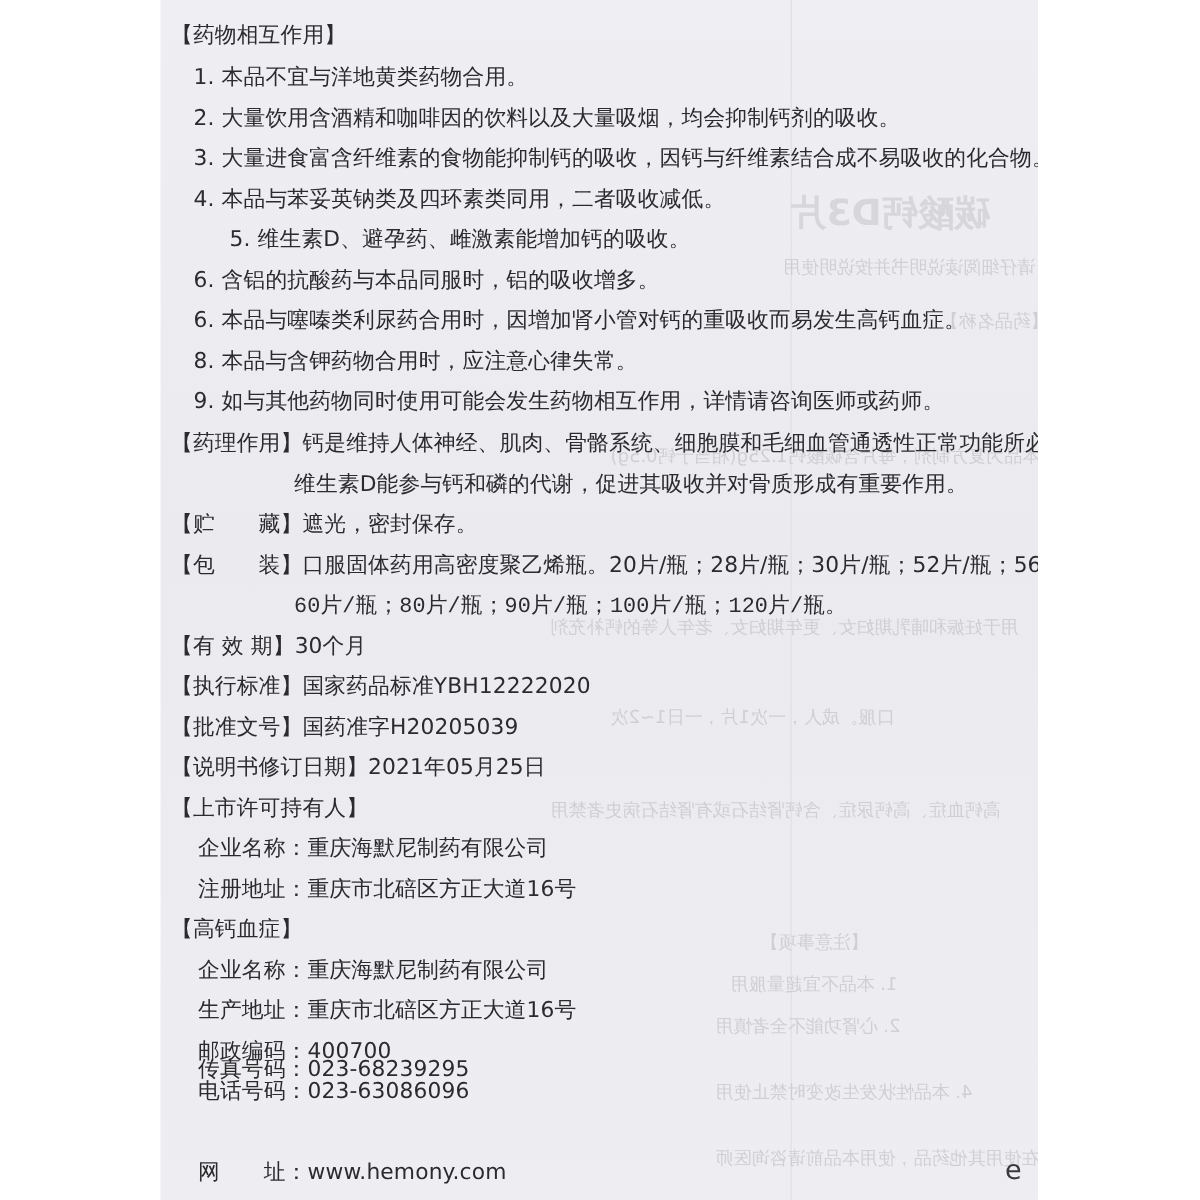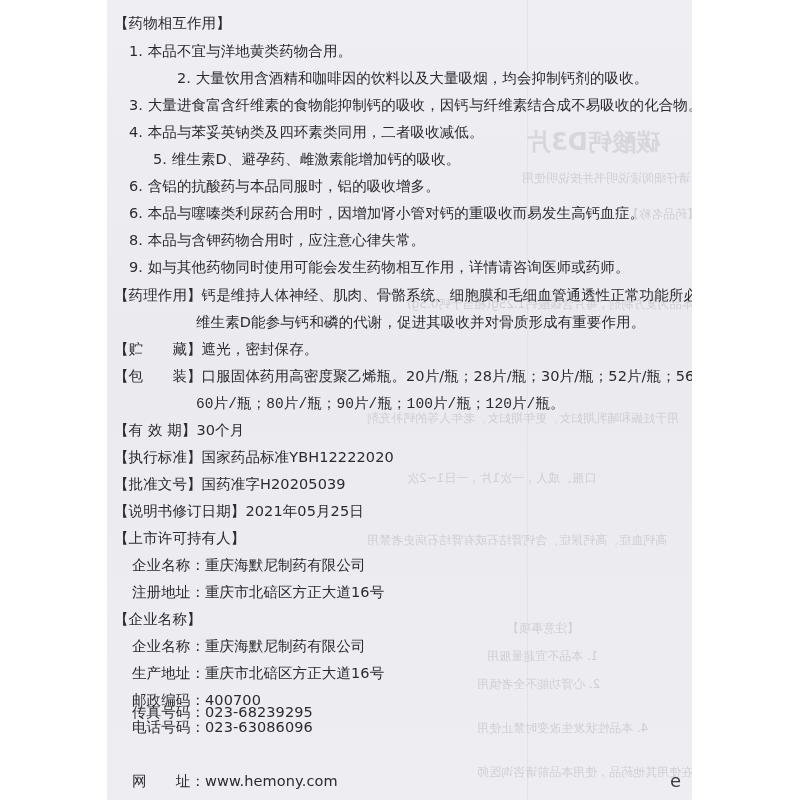--- a/index.html
+++ b/index.html
@@ -37,21 +37,21 @@
   <div class="bleed" style="left:260px;top:532px;">高钙血症、高钙尿症、含钙肾结石或有肾结石病史者禁用</div>
   <div class="bleed" style="left:400px;top:620px;">【注意事项】</div>
   <div class="bleed" style="left:380px;top:648px;">1. 本品不宜超量服用</div>
   <div class="bleed" style="left:370px;top:676px;">2. 心肾功能不全者慎用</div>
   <div class="bleed" style="left:370px;top:720px;">4. 本品性状发生改变时禁止使用</div>
   <div class="bleed" style="left:370px;top:764px;">6. 如正在使用其他药品，使用本品前请咨询医师</div>
 
   <div class="text">
     <div class="line" style="left:7px;top:14px;">【药物相互作用】</div>
     <div class="line" style="left:22px;top:42px;">1. 本品不宜与洋地黄类药物合用。</div>
-    <div class="line" style="left:22px;top:69px;margin-left:48px;">2. 大量饮用含酒精和咖啡因的饮料以及大量吸烟，均会抑制钙剂的吸收。</div>
+    <div class="line" style="left:22px;top:69px;">2. 大量饮用含酒精和咖啡因的饮料以及大量吸烟，均会抑制钙剂的吸收。</div>
     <div class="line" style="left:22px;top:96px;">3. 大量进食富含纤维素的食物能抑制钙的吸收，因钙与纤维素结合成不易吸收的化合物。</div>
     <div class="line" style="left:22px;top:123px;">4. 本品与苯妥英钠类及四环素类同用，二者吸收减低。</div>
     <div class="line" style="left:22px;top:150px;margin-left:24px;">5. 维生素D、避孕药、雌激素能增加钙的吸收。</div>
     <div class="line" style="left:22px;top:177px;">6. 含铝的抗酸药与本品同服时，铝的吸收增多。</div>
     <div class="line" style="left:22px;top:204px;">6. 本品与噻嗪类利尿药合用时，因增加肾小管对钙的重吸收而易发生高钙血症。</div>
     <div class="line" style="left:22px;top:231px;">8. 本品与含钾药物合用时，应注意心律失常。</div>
     <div class="line" style="left:22px;top:258px;">9. 如与其他药物同时使用可能会发生药物相互作用，详情请咨询医师或药师。</div>
 
     <div class="line" style="left:7px;top:286px;">
       <span>【药理作用】</span><span>钙是维持人体神经、肌肉、骨骼系统、细胞膜和毛细血管通透性正常功能所必需。</span>
@@ -77,21 +77,21 @@
       <span>【批准文号】</span><span>国药准字H20205039</span>
     </div>
     <div class="line" style="left:7px;top:502px;">
       <span>【说明书修订日期】</span><span>2021年05月25日</span>
     </div>
 
     <div class="line" style="left:7px;top:529px;font-family:Liberation Mono, monospace;">【上市许可持有人】</div>
     <div class="line" style="left:25px;top:556px;">企业名称：重庆海默尼制药有限公司</div>
     <div class="line" style="left:25px;top:583px;">注册地址：重庆市北碚区方正大道16号</div>
 
-    <div class="line" style="left:7px;top:610px;">【企业名称】</div>
+    <div class="line" style="left:7px;top:610px;">【高钙血症】</div>
     <div class="line" style="left:25px;top:637px;">企业名称：重庆海默尼制药有限公司</div>
     <div class="line" style="left:25px;top:664px;">生产地址：重庆市北碚区方正大道16号</div>
     <div class="line" style="left:25px;top:691px;">邮政编码：400700</div>
     <div class="line" style="left:25px;top:718px;">电话号码：023-63086096</div>
     <div class="line" style="left:25px;top:703px;">传真号码：023-68239295</div>
     <div class="line" style="left:25px;top:772px;">网　　址：www.hemony.com</div>
   </div>
 
   <div class="mark" style="left:563px;top:770px;">e</div>
 </div>

